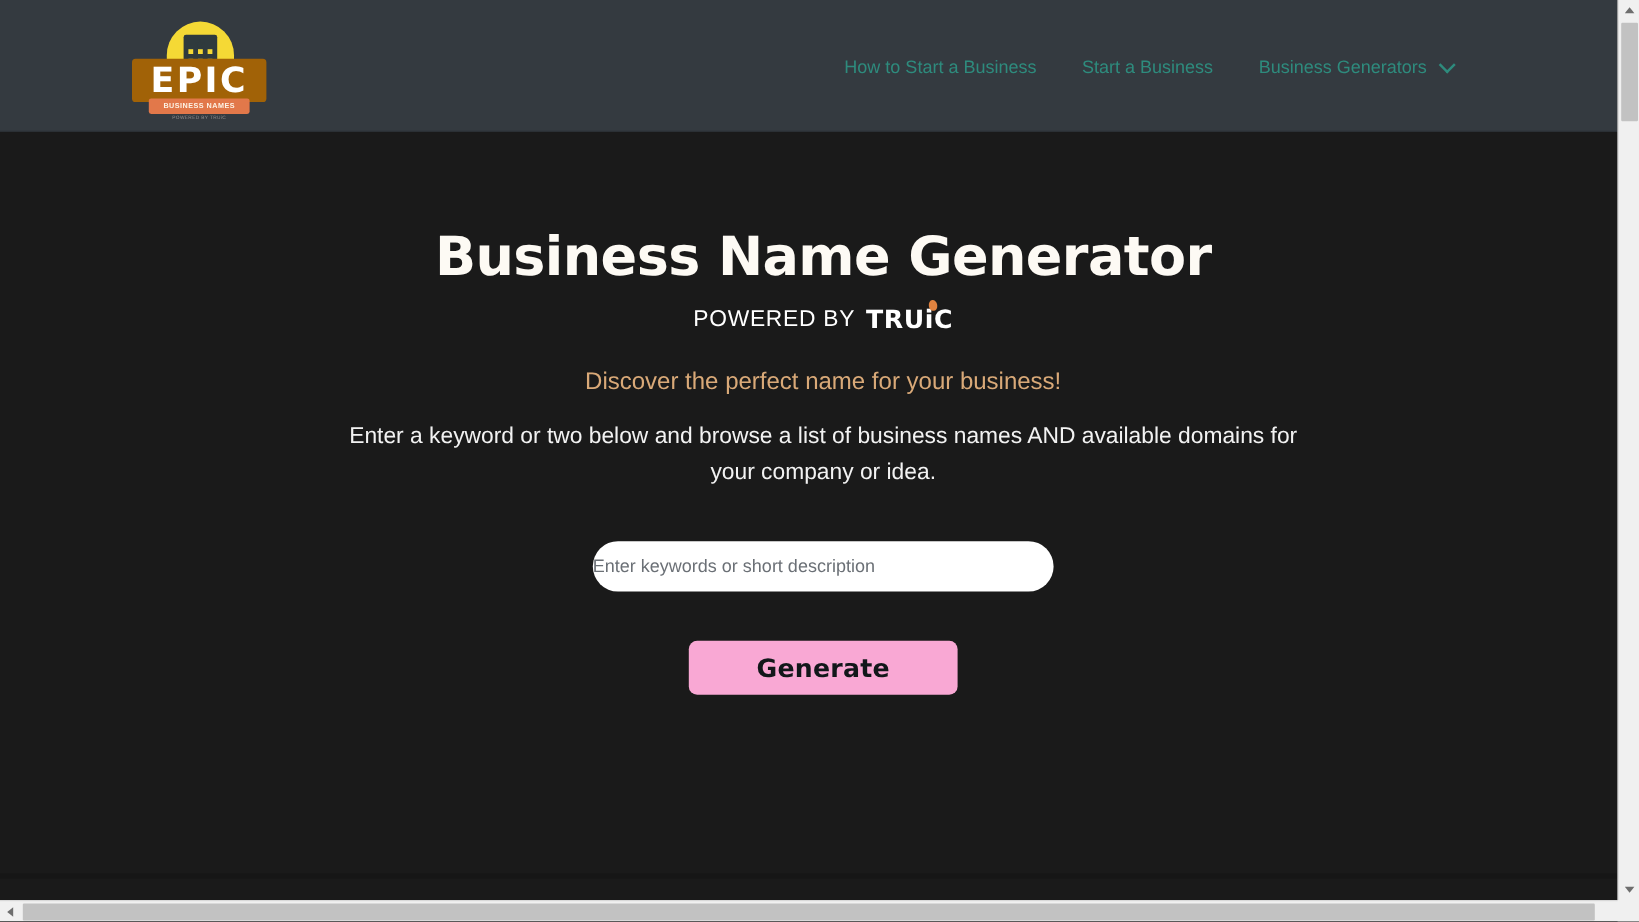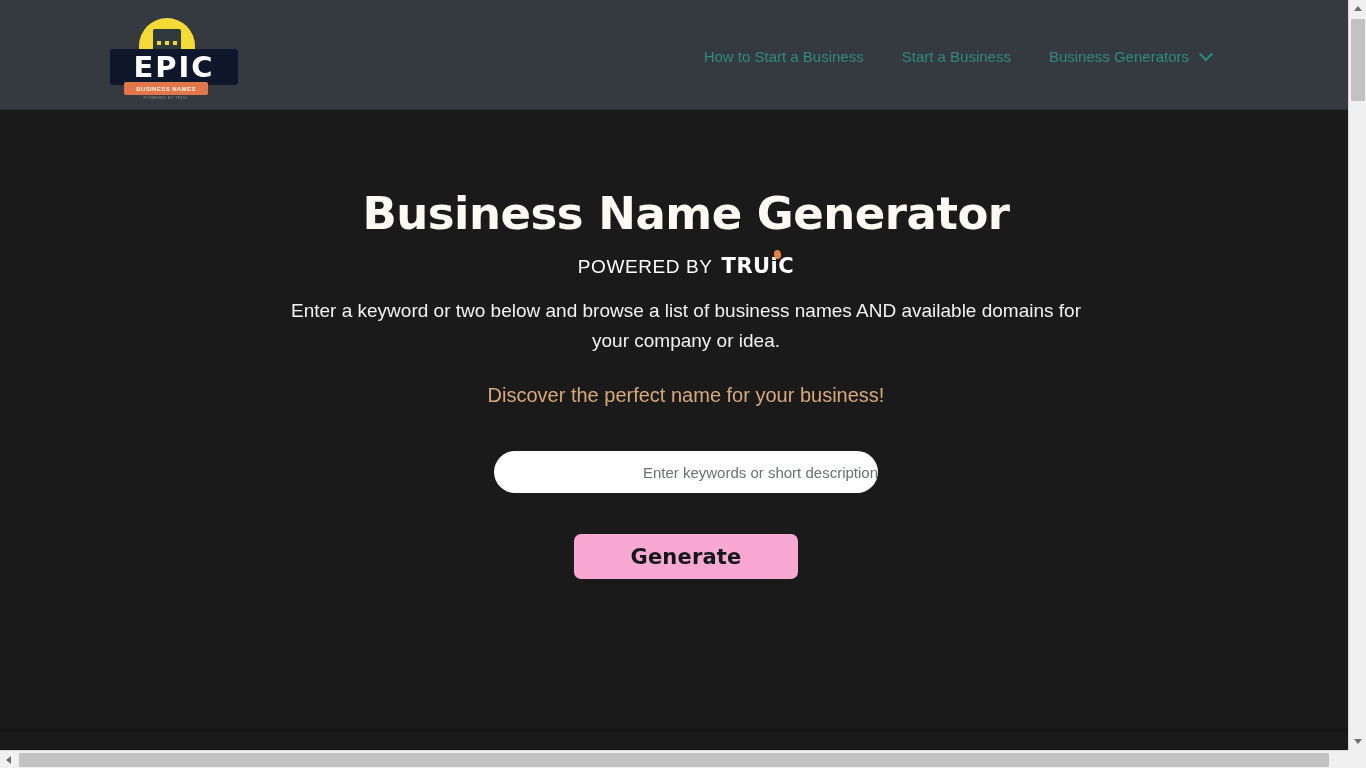--- a/index.html
+++ b/index.html
@@ -77,22 +77,22 @@
     left: -5px; top: -1px;
   }
   .logo-win {
     position: absolute;
     width: 4px; height: 4px;
     background: #f5d935;
   }
   .logo-epic {
     position: absolute;
     left: 0; top: 31px;
-    width: 128px; height: 36px;
-    background: #0f172a;
+    width: 112px; height: 36px;
+    background: #a16207;
     border-radius: 3px;
     display: flex;
     align-items: center;
     justify-content: center;
   }
   .logo-epic span {
     color: #ffffff;
     font-family: "DejaVu Sans", sans-serif;
     font-weight: 700;
     font-size: 29px;
@@ -222,21 +222,21 @@
   #search-input {
     width: 384px;
     height: 42px;
     border-radius: 21px;
     border: none;
     outline: none;
     background: #ffffff;
     color: #333333;
     font-family: "Liberation Sans", sans-serif;
     font-size: 15px;
-    text-align: right;
+    text-align: left;
   }
   #search-input::placeholder {
     color: #6b7076;
     font-size: 15px;
   }
 
   
   #generate-row {
     margin-top: 41px;
     display: flex;
@@ -399,23 +399,23 @@
       <h1 id="page-title">Business Name Generator</h1>
 
       <div id="powered-by">
         <span>POWERED BY</span>
         <span class="truic">
           <span>TRUiC</span>
           <span class="flame"></span>
         </span>
       </div>
 
+      <p id="tagline">Discover the perfect name for your business!</p>
+
       <p id="intro">Enter a keyword or two below and browse a list of business names AND available domains for your company or idea.</p>
-
-      <p id="tagline">Discover the perfect name for your business!</p>
 
       <div id="search-row">
         <input id="search-input" type="text" placeholder="Enter keywords or short description" style="">
       </div>
 
       <div id="generate-row">
         <button id="generate-button">Generate</button>
       </div>
 
     </main>

